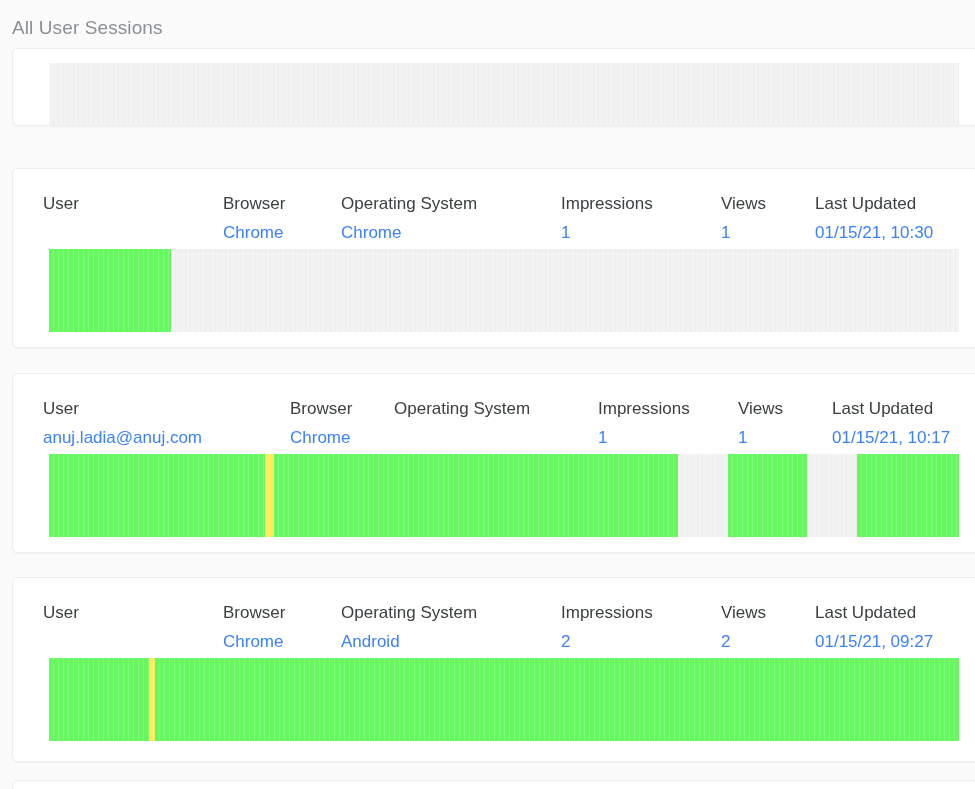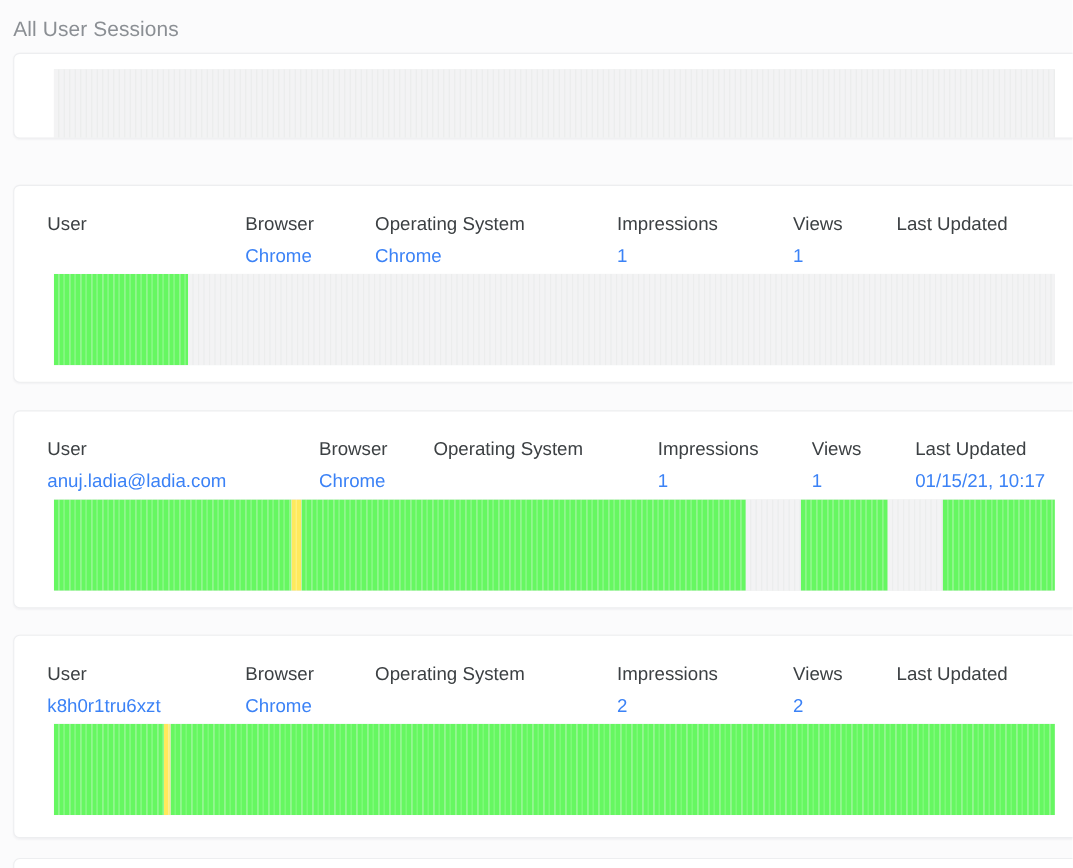--- a/index.html
+++ b/index.html
@@ -470,20 +470,21 @@
           <div class="meta-col" style="width: 160px; text-align: left;">
             <div class="meta-label">Impressions</div>
             <div class="meta-value">1</div>
           </div>
           <div class="meta-col" style="width: 94px; text-align: left;">
             <div class="meta-label">Views</div>
             <div class="meta-value">1</div>
           </div>
           <div class="meta-col" style="width: 160px; text-align: left;">
             <div class="meta-label">Last Updated</div>
+            <div class="meta-value">01/15/21, 10:30</div>
           </div>
         </div>
         <div class="bar" style="left: 36px; top: 80px; width: 910px;">
           <div style="width: 122px; height: 100%; flex: 0 0 auto; display: flex; overflow: hidden;">
             <div class="tick" style="width: 4px; background: rgb(102, 247, 97);"></div>
             <div class="tick" style="width: 1px; background: rgb(125, 250, 120);"></div>
             <div class="tick" style="width: 4px; background: rgb(102, 247, 97);"></div>
             <div class="tick" style="width: 1px; background: rgb(125, 250, 120);"></div>
             <div class="tick" style="width: 4px; background: rgb(102, 247, 97);"></div>
             <div class="tick" style="width: 1px; background: rgb(125, 250, 120);"></div>
@@ -847,21 +848,21 @@
             <div class="tick" style="width: 4px; background: rgb(243, 243, 244);"></div>
             <div class="tick" style="width: 1px; background: rgb(236, 237, 237);"></div>
             <div class="tick" style="width: 3px; background: rgb(243, 243, 244);"></div>
           </div>
         </div>
       </div>
       <div class="card" style="top: 373px; height: 180px;">
         <div class="meta-row">
           <div class="meta-col" style="width: 247px; text-align: left;">
             <div class="meta-label">User</div>
-            <div class="meta-value">anuj.ladia@ladia.com</div>
+            <div class="meta-value">anuj.ladia@anuj.com</div>
           </div>
           <div class="meta-col" style="width: 104px; text-align: left;">
             <div class="meta-label">Browser</div>
             <div class="meta-value">Chrome</div>
           </div>
           <div class="meta-col" style="width: 204px; text-align: left;">
             <div class="meta-label">Operating System</div>
           </div>
           <div class="meta-col" style="width: 140px; text-align: left;">
             <div class="meta-label">Impressions</div>
@@ -1253,39 +1254,40 @@
             <div class="tick" style="width: 4px; background: rgb(102, 247, 97);"></div>
             <div class="tick" style="width: 1px; background: rgb(125, 250, 120);"></div>
             <div class="tick" style="width: 2px; background: rgb(102, 247, 97);"></div>
           </div>
         </div>
       </div>
       <div class="card" style="top: 577px; height: 185px;">
         <div class="meta-row">
           <div class="meta-col" style="width: 180px; text-align: left;">
             <div class="meta-label">User</div>
-            <div class="meta-value">k8h0r1tru6xzt</div>
           </div>
           <div class="meta-col" style="width: 118px; text-align: left;">
             <div class="meta-label">Browser</div>
             <div class="meta-value">Chrome</div>
           </div>
           <div class="meta-col" style="width: 220px; text-align: left;">
             <div class="meta-label">Operating System</div>
+            <div class="meta-value">Android</div>
           </div>
           <div class="meta-col" style="width: 160px; text-align: left;">
             <div class="meta-label">Impressions</div>
             <div class="meta-value">2</div>
           </div>
           <div class="meta-col" style="width: 94px; text-align: left;">
             <div class="meta-label">Views</div>
             <div class="meta-value">2</div>
           </div>
           <div class="meta-col" style="width: 160px; text-align: left;">
             <div class="meta-label">Last Updated</div>
+            <div class="meta-value">01/15/21, 09:27</div>
           </div>
         </div>
         <div class="bar" style="left: 36px; top: 80px; width: 910px;">
           <div style="width: 100px; height: 100%; flex: 0 0 auto; display: flex; overflow: hidden;">
             <div class="tick" style="width: 4px; background: rgb(102, 247, 97);"></div>
             <div class="tick" style="width: 1px; background: rgb(125, 250, 120);"></div>
             <div class="tick" style="width: 4px; background: rgb(102, 247, 97);"></div>
             <div class="tick" style="width: 1px; background: rgb(125, 250, 120);"></div>
             <div class="tick" style="width: 4px; background: rgb(102, 247, 97);"></div>
             <div class="tick" style="width: 1px; background: rgb(125, 250, 120);"></div>

